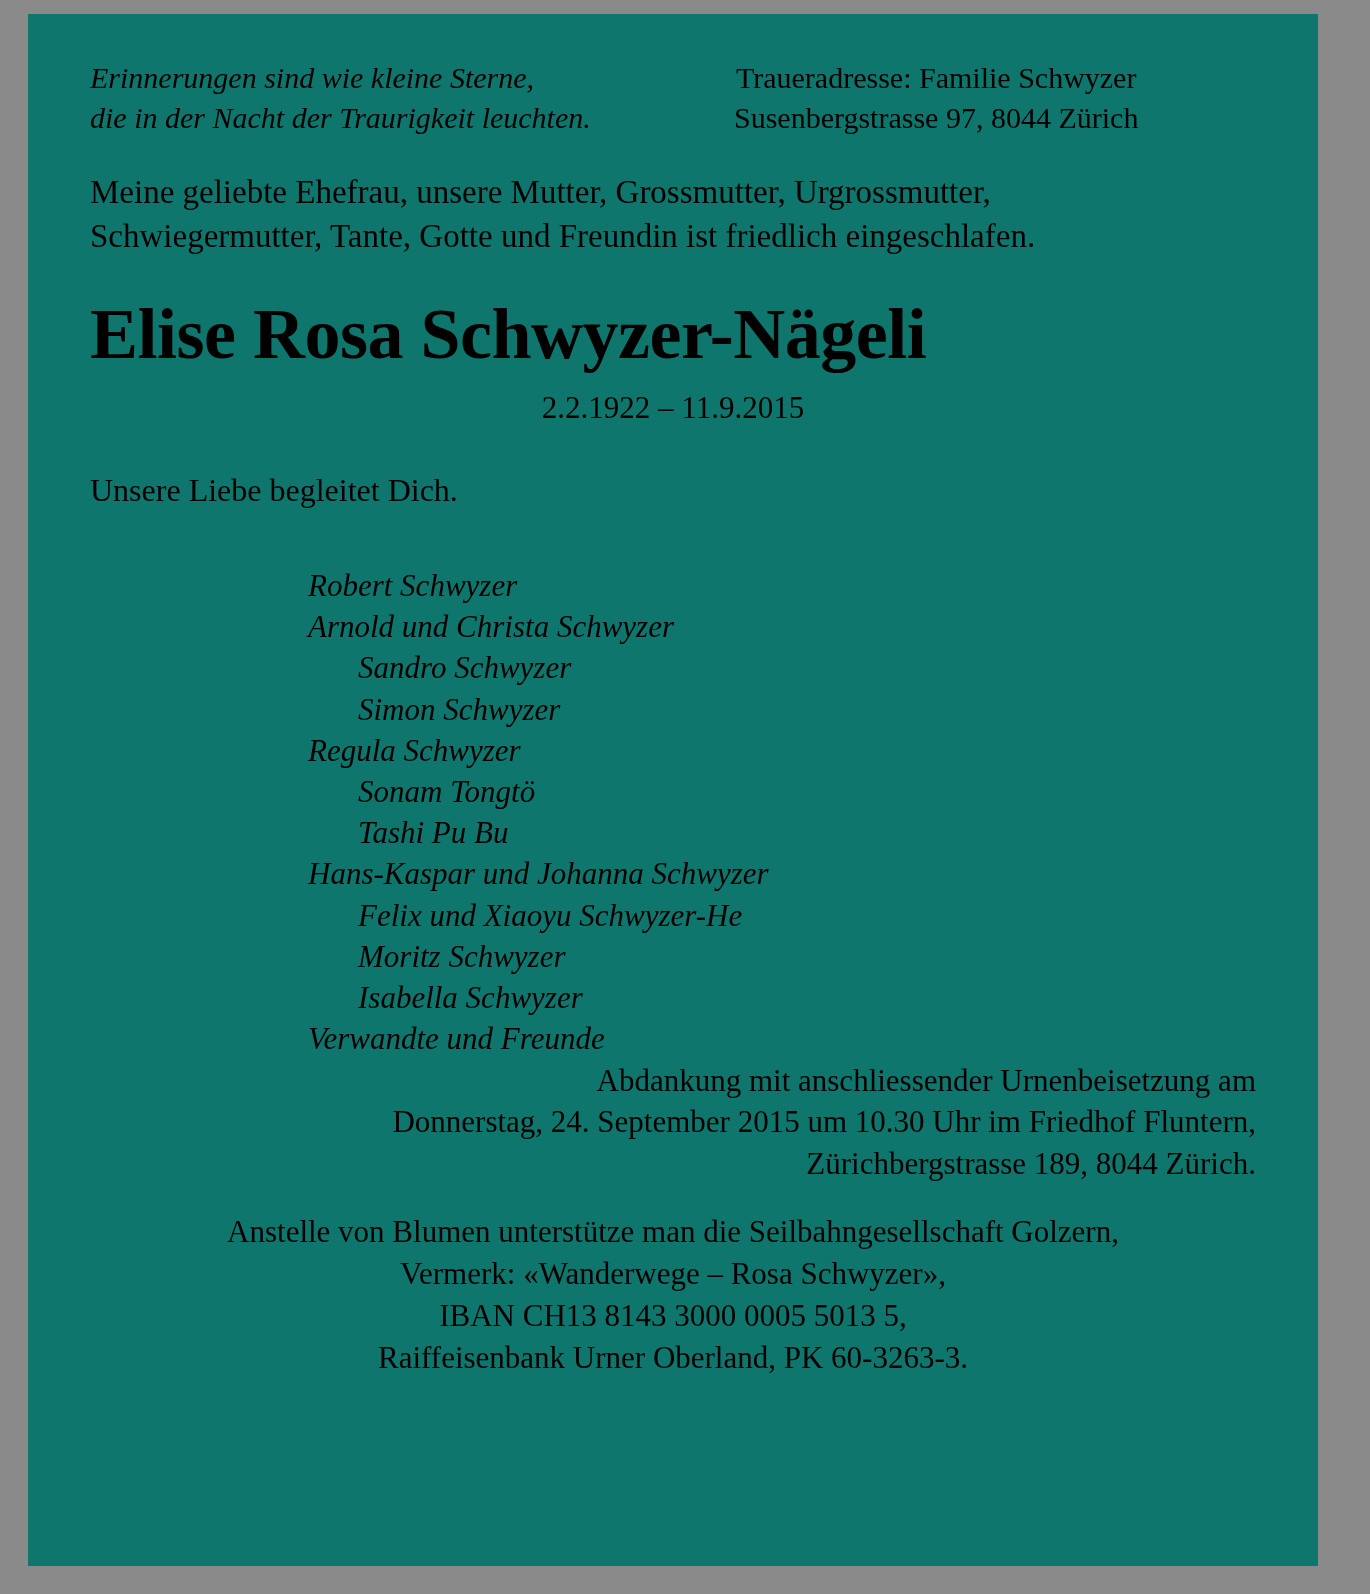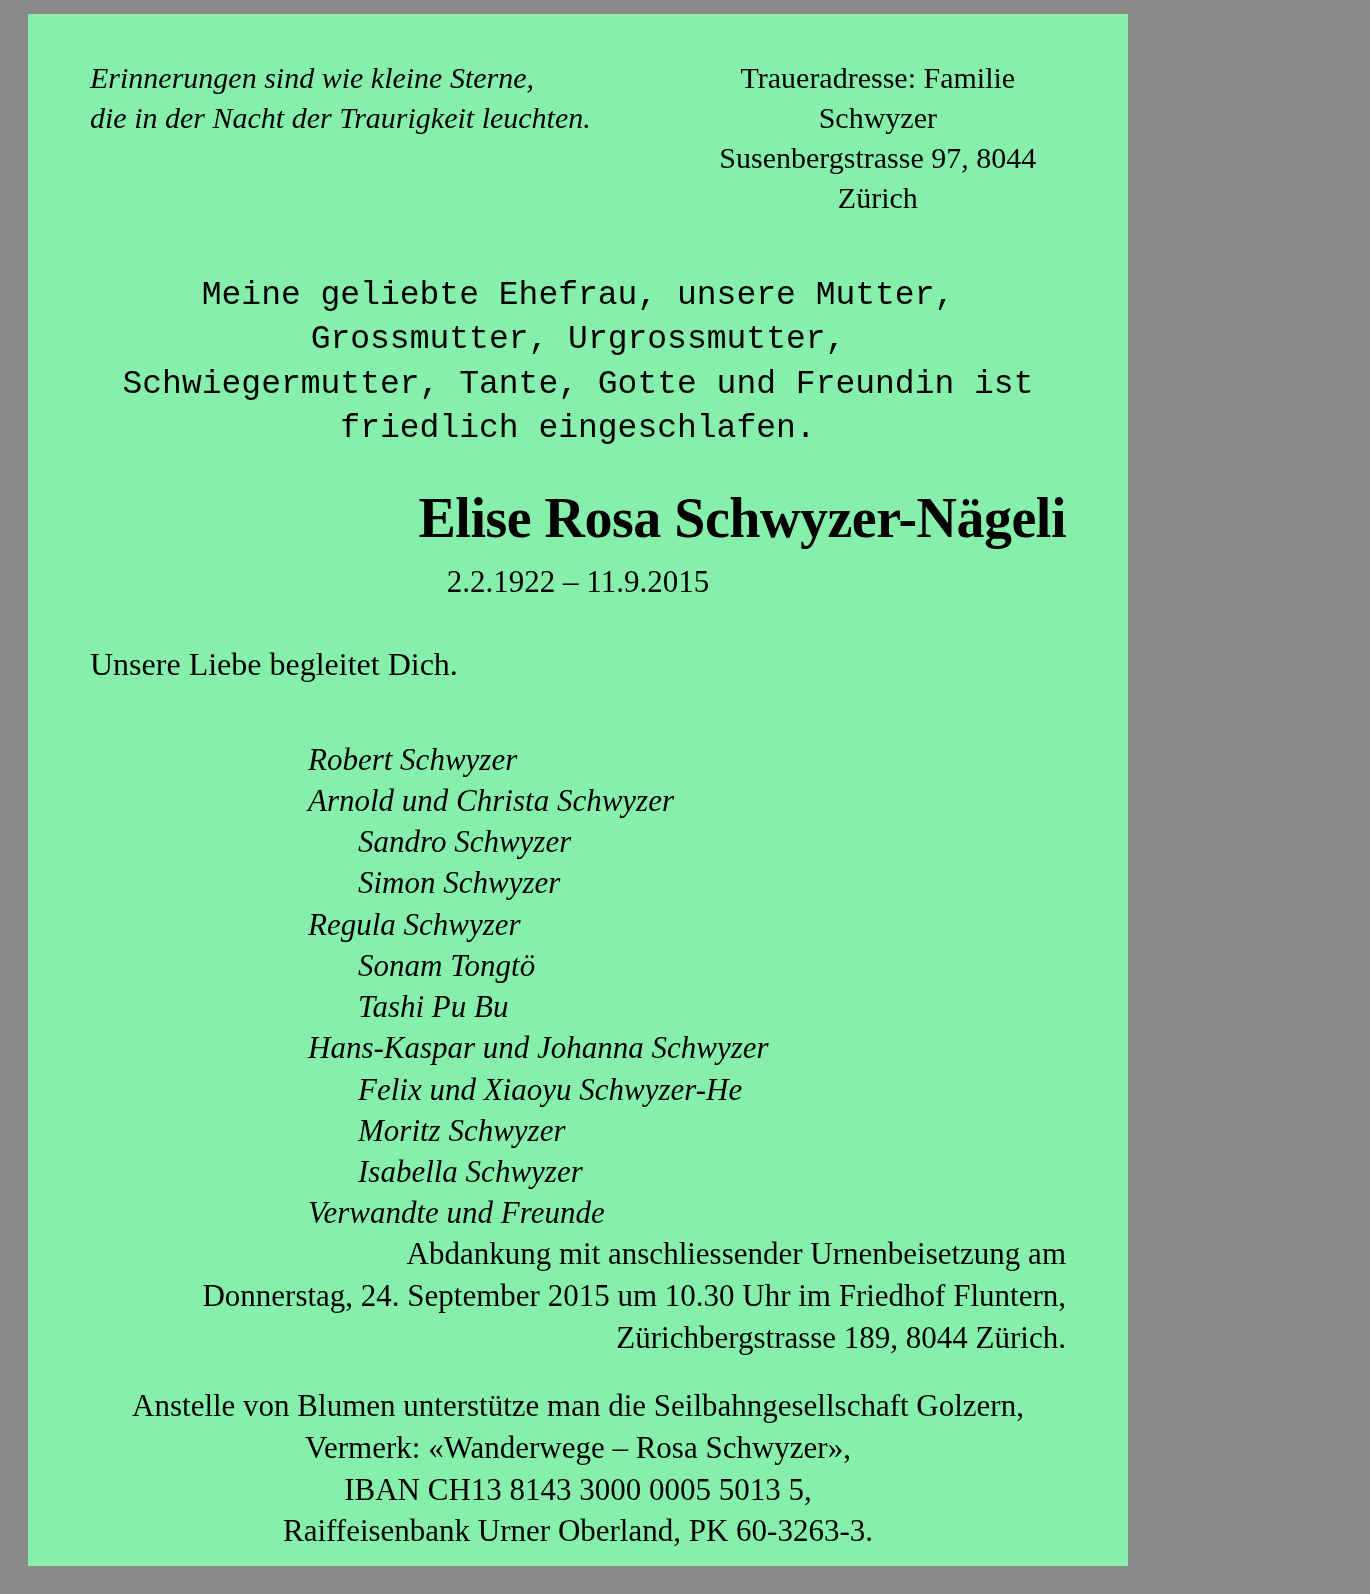--- a/index.html
+++ b/index.html
@@ -10,23 +10,23 @@
   body {
     width: 1370px;
     height: 1594px;
     font-family: "Liberation Serif", serif;
     color: #000;
   }
   .page {
     position: absolute;
     left: 28px;
     top: 14px;
-    width: 1100px;
+    width: 1290px;
     height: 1552px;
-    background: #86efac;
+    background: #0f766e;
     box-sizing: border-box;
     padding: 44px 62px 20px 62px;
   }
   .top-row {
     display: flex;
     justify-content: flex-start;
     align-items: flex-start;
   }
   .quote {
     font-style: italic;
@@ -36,32 +36,30 @@
     white-space: pre-line;
   }
   .address {
     font-size: 30px;
     line-height: 1.33;
     text-align: center;
     white-space: pre-line;
     margin-left: 4px;
   }
   .intro {
-    margin-top: 56px;
+    margin-top: 32px;
     font-size: 33px;
     line-height: 1.35;
-    text-align: center;
     white-space: pre-line;
-    font-family: Liberation Mono, monospace;
   }
   .name {
     margin-top: 34px;
-    text-align: right;
+    text-align: left;
     font-weight: bold;
-    font-size: 56px;
+    font-size: 72px;
     letter-spacing: -0.5px;
   }
   .dates {
     margin-top: 14px;
     text-align: center;
     font-size: 31px;
     font-family: Liberation Serif, serif;
   }
   .liebe {
     margin-top: 46px;

